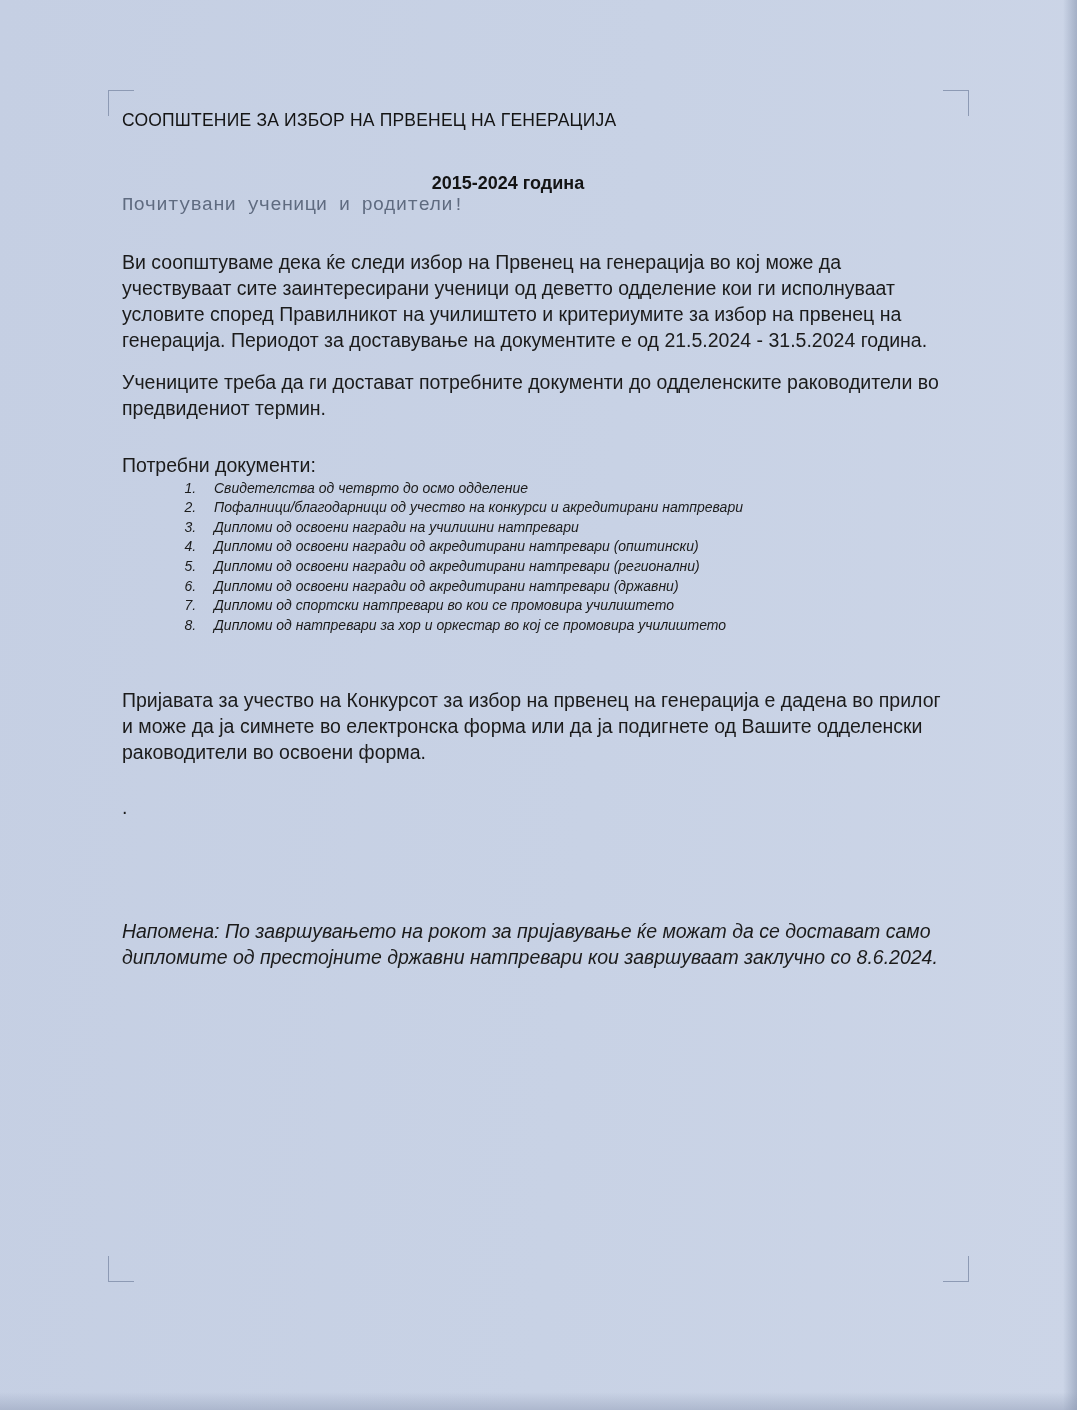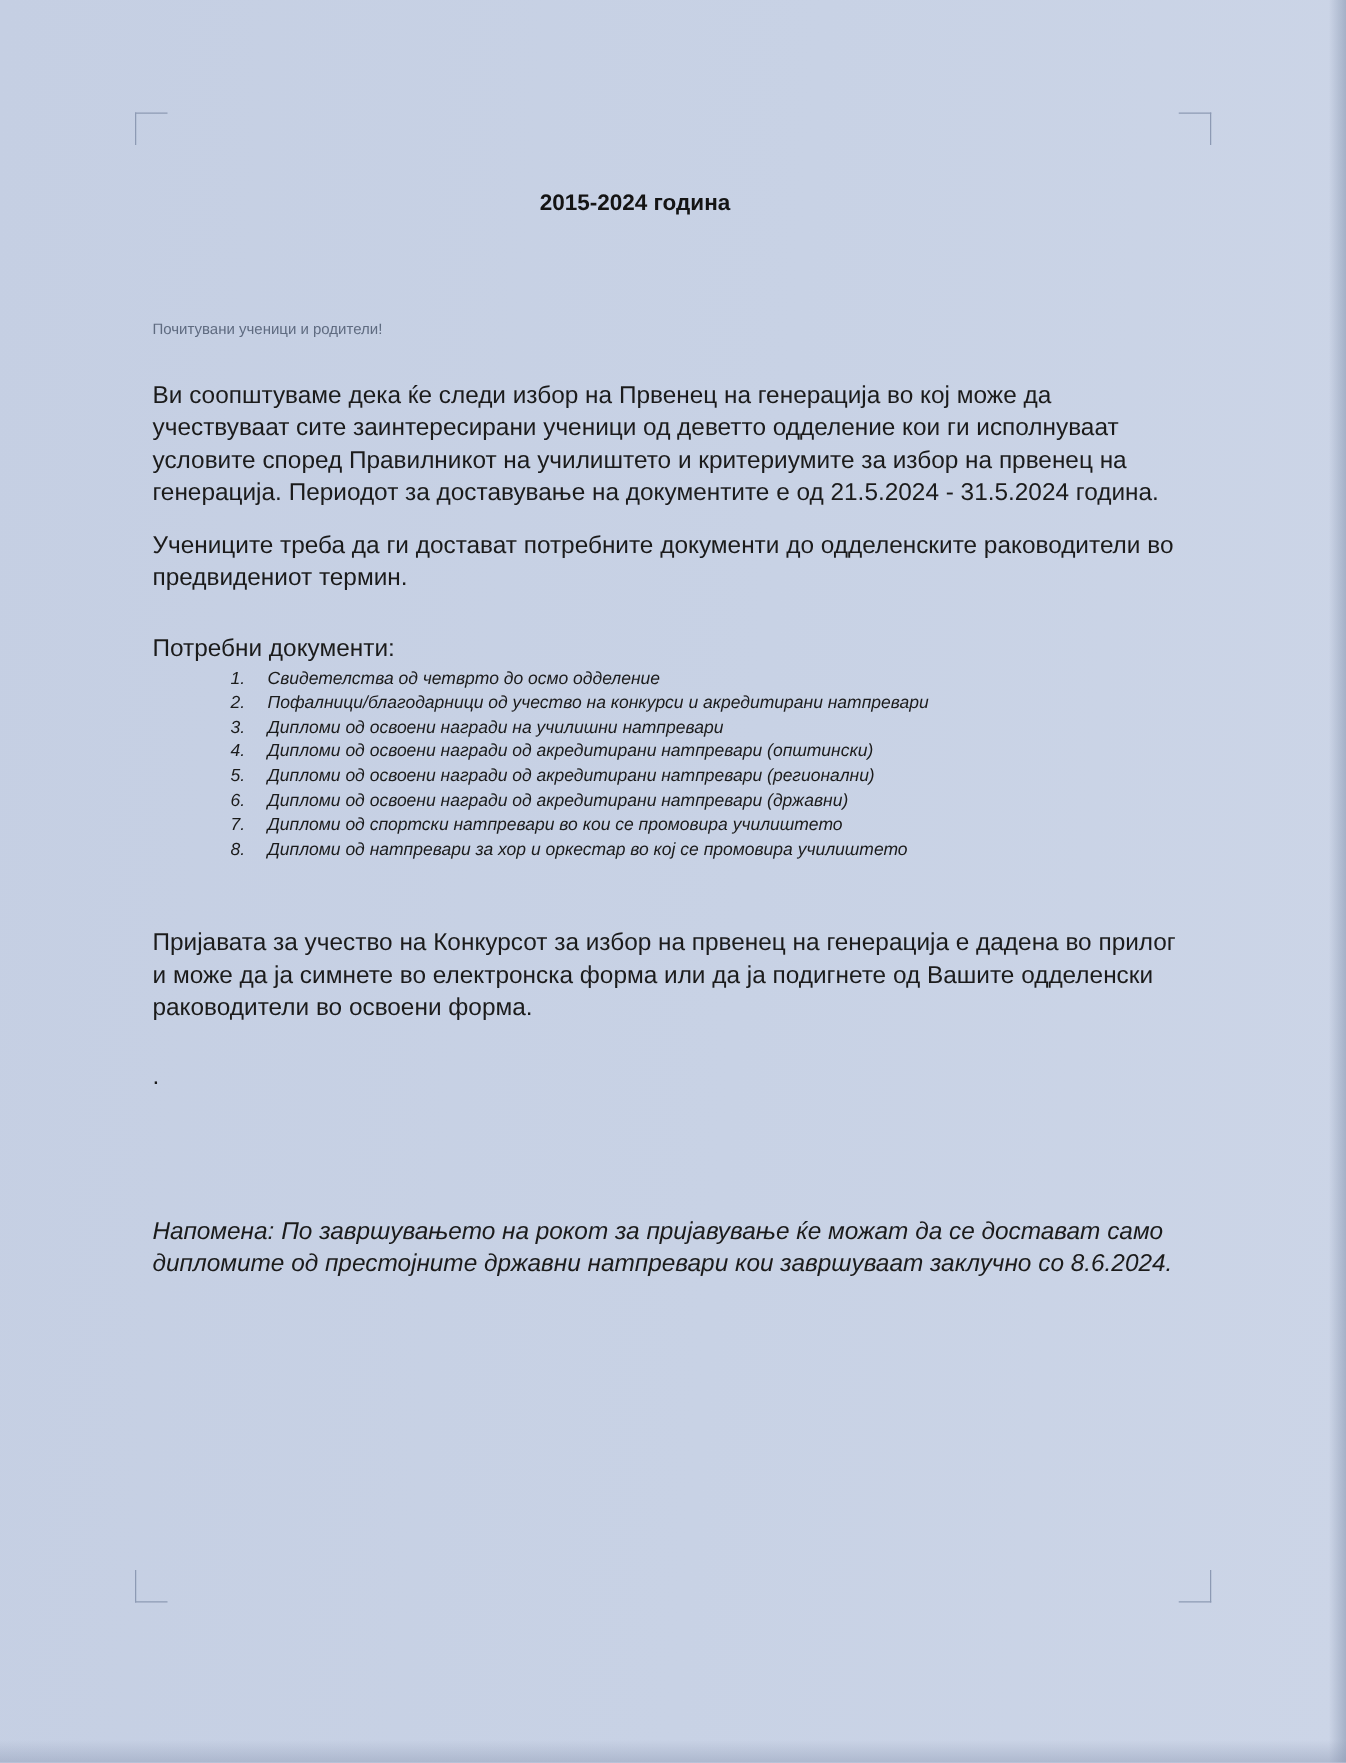--- a/index.html
+++ b/index.html
@@ -84,23 +84,23 @@
   .doc-subtitle {
     font-size: 18px;
     color: #141414;
     text-align: center;
     margin: 42px 0 0 0;
     font-weight: 700;
     padding-right: 60px;
   }
 
   .greeting {
-    margin-top: 83px;
-    font-size: 12px;
+    font-size: 19px;
     color: #5f6b80;
+    font-family: Liberation Mono, monospace;
   }
 
   .para {
     margin-top: 34px;
     font-size: 19.5px;
     line-height: 1.33;
     color: #1b1b1b;
   }
   .para.tight { margin-top: 16px; }
 
@@ -164,20 +164,21 @@
       <span class="h"></span>
       <span class="v"></span>
     </div>
   <div class="crop br">
       <span class="h"></span>
       <span class="v"></span>
     </div>
 
   <div class="content">
 
+    <div class="doc-title">СООПШТЕНИЕ ЗА ИЗБОР НА ПРВЕНЕЦ НА ГЕНЕРАЦИЈА</div>
 
     <div class="doc-subtitle">2015-2024 година</div>
 
     <div class="greeting">Почитувани ученици и родители!</div>
 
     <div class="para">Ви соопштуваме дека ќе следи избор на Првенец на генерација во кој може да учествуваат сите заинтересирани  ученици од деветто одделение кои ги исполнуваат условите според Правилникот на училиштето и критериумите за избор на првенец на генерација. Периодот за доставување на документите е од 21.5.2024 - 31.5.2024 година.</div>
 
     <div class="para tight">Учениците треба да ги достават потребните документи до одделенските раководители во предвидениот термин.</div>
 
     <div class="list-head">Потребни документи:</div>

